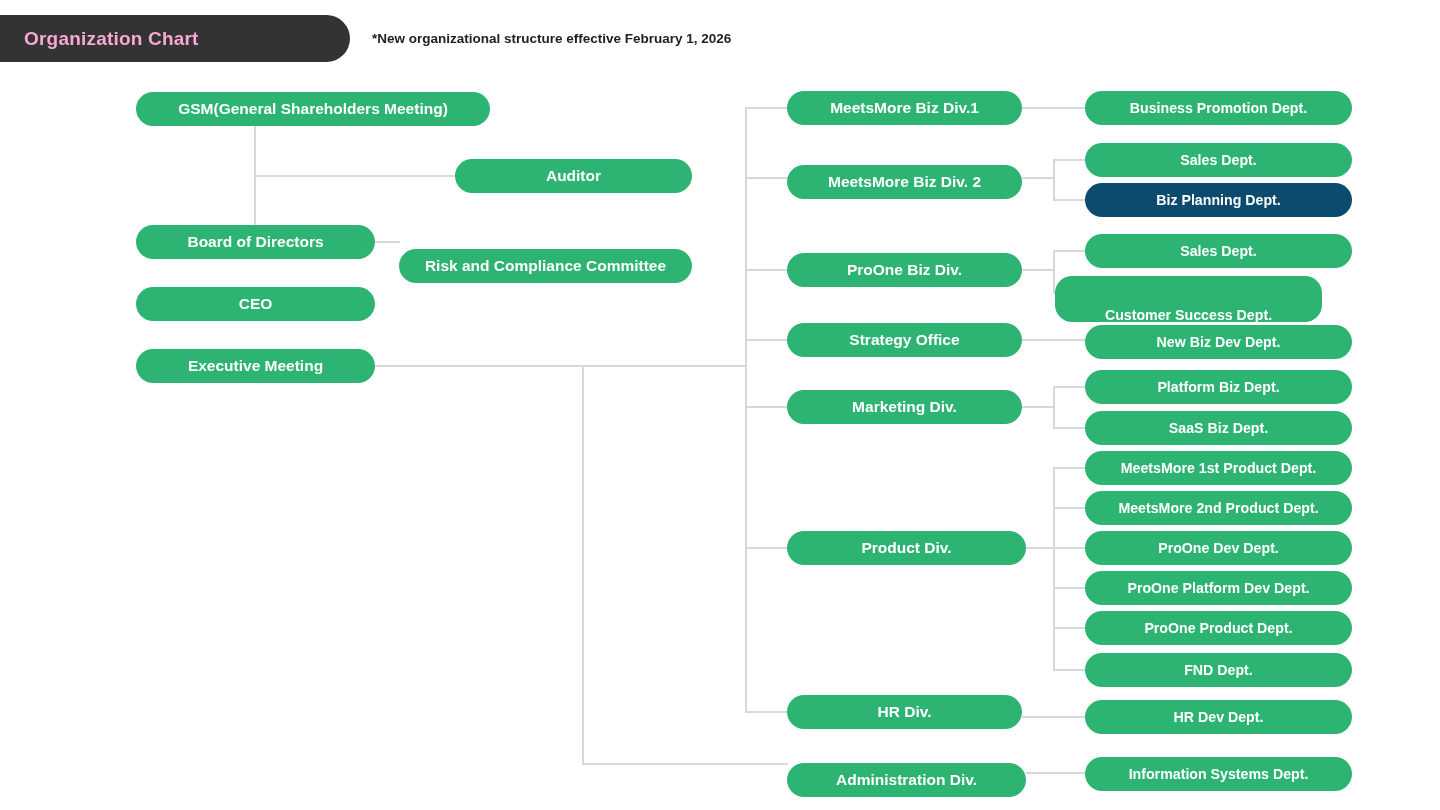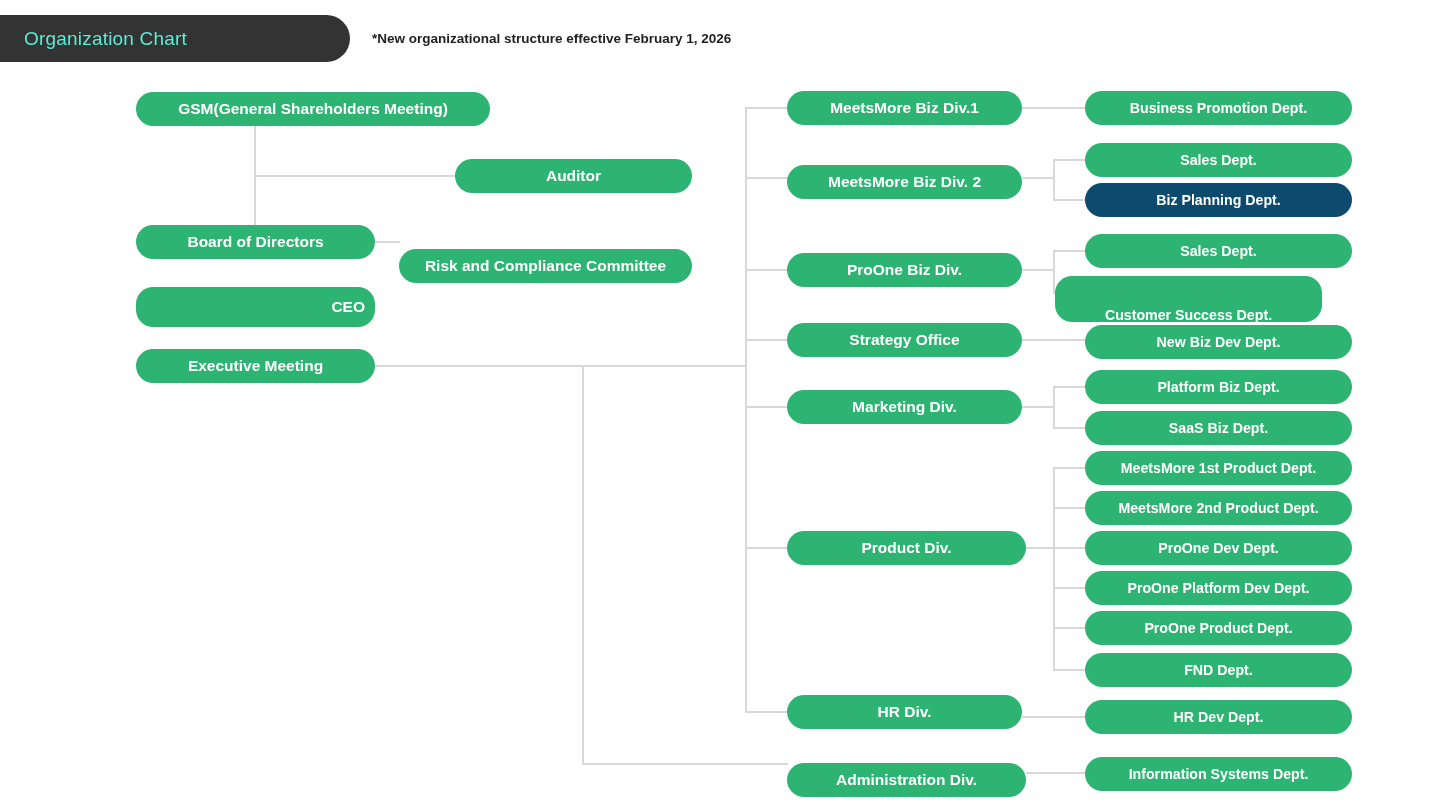--- a/index.html
+++ b/index.html
@@ -14,21 +14,21 @@
 
   
   .header-bar{
     position:absolute;left:0;top:15px;
     width:350px;height:47px;
     background:#333333;
     border-radius:0 24px 24px 0;
     display:flex;align-items:center;
   }
   .header-bar .title{
-    color:#5eead4;font-size:19px;font-weight:normal;
+    color:#f9a8d4;font-size:19px;font-weight:bold;
     padding-left:24px;letter-spacing:.2px;
   }
   .header-note{
     position:absolute;left:372px;top:31px;
     font-size:13.5px;color:#222222;font-weight:600;
     white-space:nowrap;
   }
 
   
   .ln{position:absolute;background:#d8d8d8;}
@@ -108,21 +108,21 @@
       </div>
       <div class="node lg" style="left: 455px; top: 159px; width: 237px; height: 34px; background: rgb(46, 180, 114); border-radius: 17px;">
         <span>Auditor</span>
       </div>
       <div class="node lg" style="left: 136px; top: 225px; width: 239px; height: 34px; background: rgb(46, 180, 114); border-radius: 17px;">
         <span>Board of Directors</span>
       </div>
       <div class="node lg" style="left: 399px; top: 225px; width: 293px; height: 34px; background: rgb(46, 180, 114); border-radius: 17px; margin-top: 24px;">
         <span>Risk and Compliance Committee</span>
       </div>
-      <div class="node lg" style="left: 136px; top: 287px; width: 239px; height: 40px; background: rgb(46, 180, 114); border-radius: 17px; justify-content: flex-end;">
+      <div class="node lg" style="left: 136px; top: 287px; width: 239px; height: 34px; background: rgb(46, 180, 114); border-radius: 17px;">
         <span>CEO</span>
       </div>
       <div class="node lg" style="left: 136px; top: 349px; width: 239px; height: 34px; background: rgb(46, 180, 114); border-radius: 17px;">
         <span>Executive Meeting</span>
       </div>
       <div class="node lg" style="left: 787px; top: 91px; width: 235px; height: 34px; background: rgb(46, 180, 114); border-radius: 17px;">
         <span>MeetsMore Biz Div.1</span>
       </div>
       <div class="node lg" style="left: 787px; top: 165px; width: 235px; height: 34px; background: rgb(46, 180, 114); border-radius: 17px;">
         <span>MeetsMore Biz Div. 2</span>

